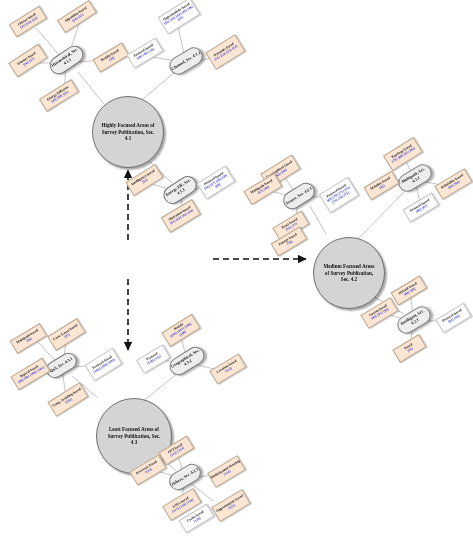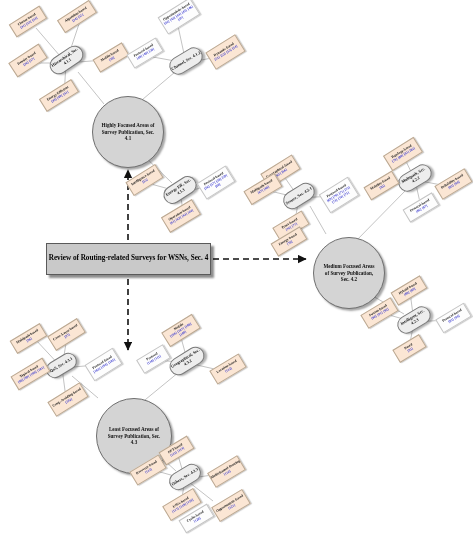--- a/index.html
+++ b/index.html
@@ -124,23 +124,20 @@
       <path d="M176,471 L142,440"></path>
     </g>
 
     <g stroke="#111" stroke-width="1.6" fill="none" stroke-dasharray="6,4">
       <path d="M128,240 L128,170" marker-end="url(#arrow)"></path>
       <path d="M128,279 L128,350" marker-end="url(#arrow)"></path>
       <path d="M213,259 L306,259" marker-end="url(#arrow)"></path>
     </g>
   </svg>
 
-  <div class="node root" style="left:46px;top:243px;width:165px;height:32px;font-size:7.2px;">
-    <span>Review of Routing-related Surveys for WSNs, Sec. 4</span>
-  </div>
 
   <div class="node circle" style="left:92px;top:96px;width:72px;height:72px;font-size:5.1px;">
     <span style="padding:0 7px">Highly Focused Areas of Survey Publication, Sec. 4.1</span>
   </div>
   <div class="node circle" style="left:313px;top:237px;width:72px;height:72px;font-size:5.1px;">
     <span style="padding:0 7px">Medium Focused Areas of Survey Publication, Sec. 4.2</span>
   </div>
   <div class="node circle" style="left:96px;top:398px;width:76px;height:76px;font-size:5.1px;">
     <span style="padding:0 7px">Least Focused Areas of Survey Publication, Sec. 4.3</span>
   </div>

